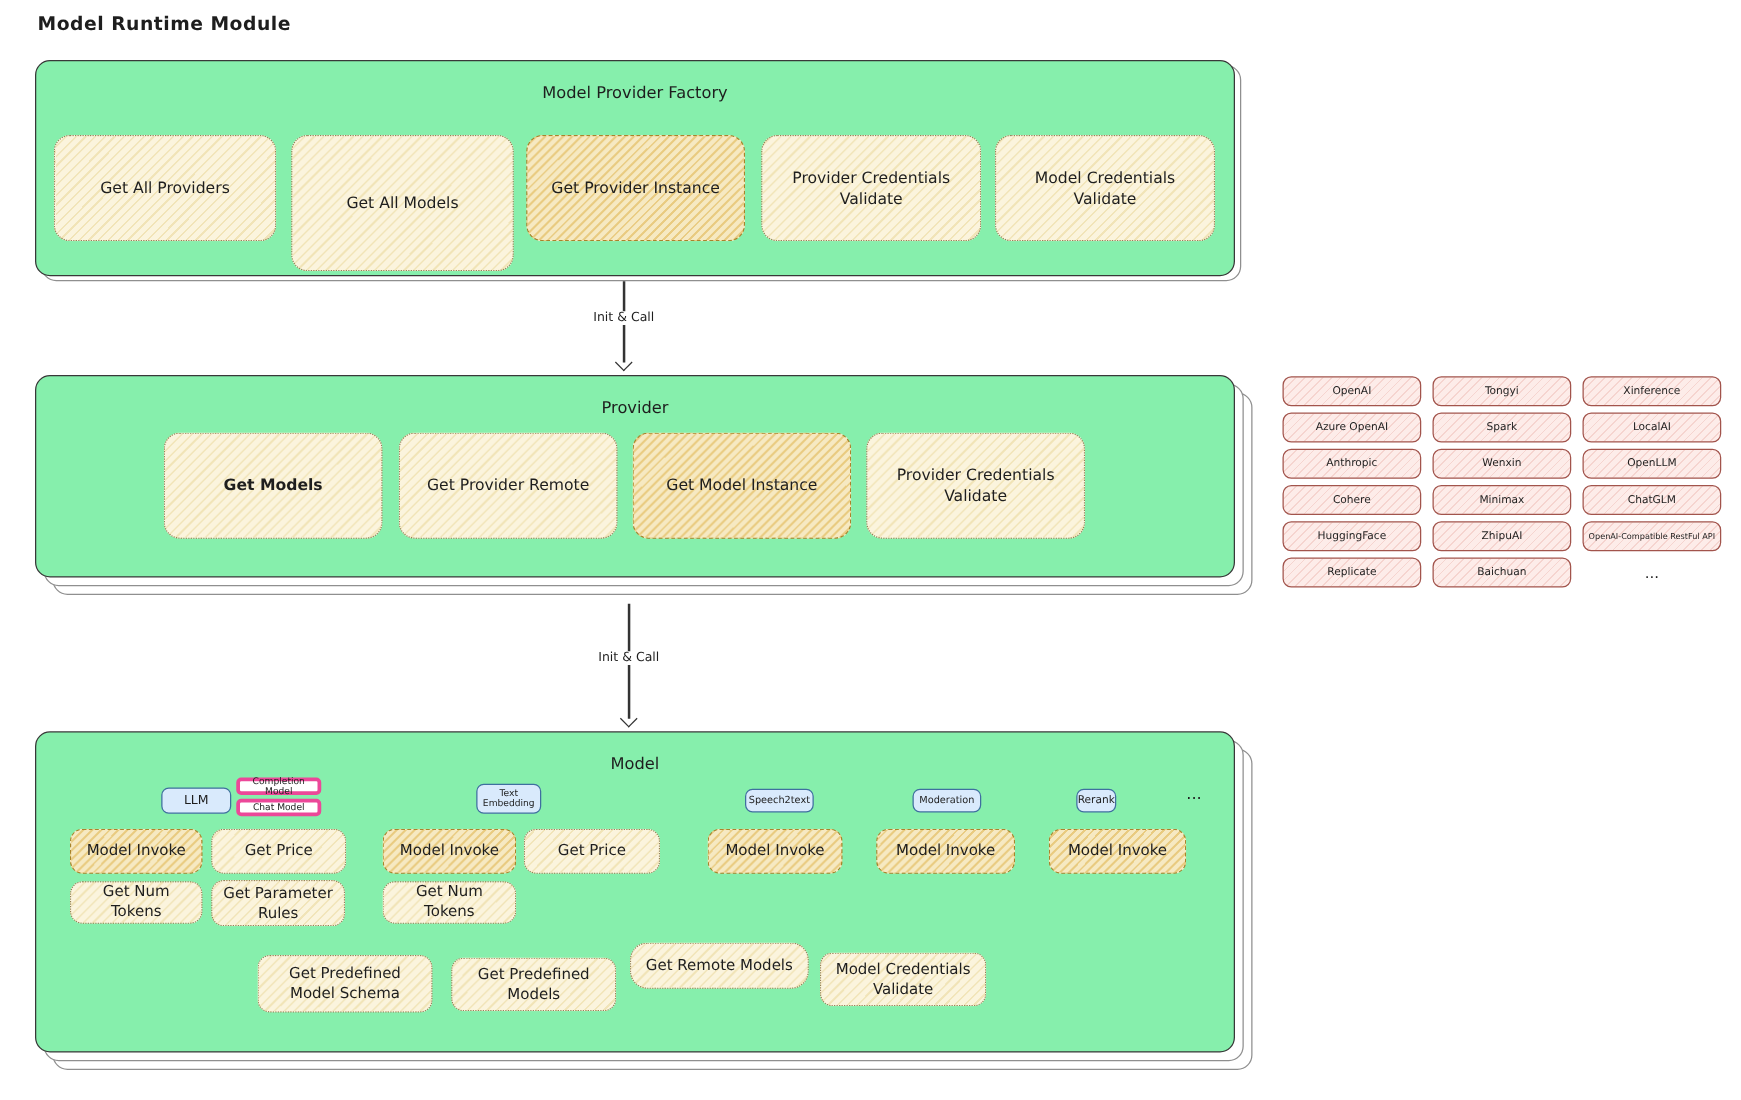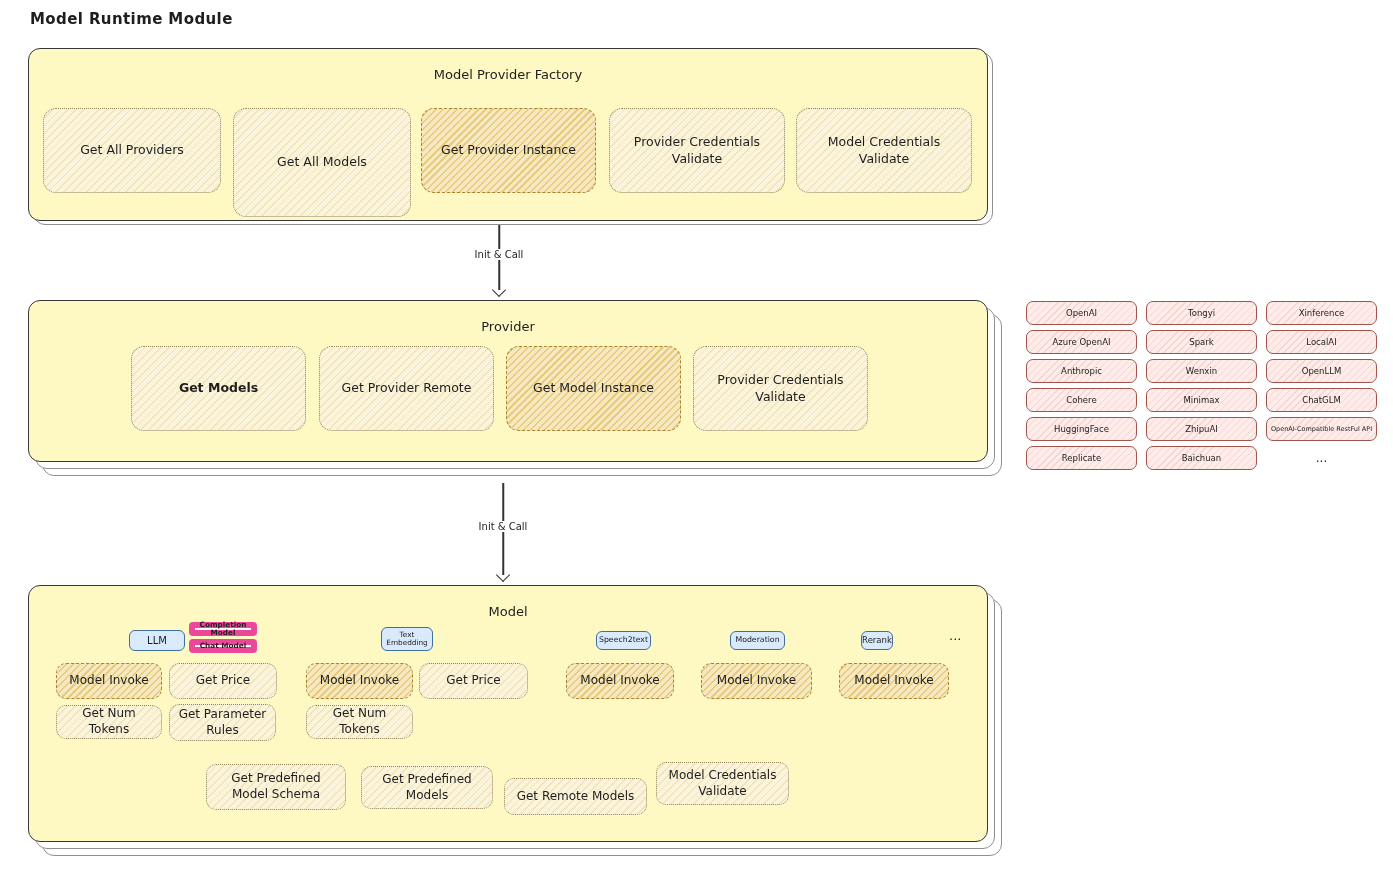--- a/index.html
+++ b/index.html
@@ -2,21 +2,21 @@
 <html><head>
 <meta charset="utf-8">
 <style>
   html,body { margin:0; padding:0; background:#ffffff; }
   .canvas {
     position:relative; width:1393px; height:880px; background:#ffffff;
     font-family:"DejaVu Sans", sans-serif; color:#1e1e1e; overflow:hidden;
   }
   .page-title { position:absolute; left:30px; top:10px; font-size:15px; font-weight:700; letter-spacing:0.4px; }
 
-  .panel { position:absolute; background:#fef9c3; border:1.5px solid #383838; border-radius:12px; }
+  .panel { position:absolute; background:#86efac; border:1.5px solid #383838; border-radius:12px; }
   .panel-shadow { position:absolute; background:#ffffff; border:1.3px solid #8f8f8f; border-radius:12px; }
   .panel-title { position:absolute; top:18px; left:0; right:0; text-align:center; font-size:13px; }
 
   .op {
     position:absolute; display:flex; align-items:center; justify-content:center;
     text-align:center; border-radius:13px; box-sizing:border-box; padding:4px 8px;
     font-size:12.5px; line-height:1.3;
   }
   .op.yellow {
     border:1.5px dotted #94835a;
@@ -28,21 +28,21 @@
   }
   .op.small { border-radius:10px; font-size:12px; padding:2px 6px; }
 
   .arrow { position:absolute; }
   .arrow-line { position:absolute; left:50%; transform:translateX(-50%); top:0; width:1.5px; height:calc(100% - 5px); background:#333; }
   .arrow-head { position:absolute; left:50%; bottom:0; width:9px; height:9px; border-left:1.6px solid #333; border-bottom:1.6px solid #333; transform:translateX(-50%) rotate(-45deg); }
   .arrow-label { position:absolute; left:50%; transform:translateX(-50%); background:#fff; font-size:10px; white-space:nowrap; padding:0 4px; }
 
   .chip { position:absolute; display:flex; align-items:center; justify-content:center; text-align:center; box-sizing:border-box; line-height:1.15; }
   .chip.blue { background:#d9eafc; border:1.2px solid #3f6f9f; border-radius:6px; }
-  .chip.white { background:#ffffff; border:6px solid #ec4899; border-radius:4px;font-weight:bold; }
+  .chip.white { background:#ffffff; border:3px solid #ec4899; border-radius:4px; }
   .more-inline { position:absolute; font-size:13px; }
 
   .providers-grid { position:absolute; display:grid; grid-template-columns:repeat(3,111px); gap:5px 9px; }
   .chip-pink {
     display:flex; align-items:center; justify-content:center; text-align:center;
     height:24px; box-sizing:border-box; border:1.2px solid #a2544c; border-radius:7px;
     font-size:8.5px; padding:0 3px;
     background: repeating-linear-gradient(315deg, rgba(226,150,140,0.28) 0px, rgba(226,150,140,0.28) 1px, rgba(0,0,0,0) 1px, rgba(0,0,0,0) 5px), #fdece9;
   }
   .chip-pink.tiny { font-size:6.5px; padding:0 1px; }
@@ -134,17 +134,17 @@
     <div class="op small orange" style="left:537px; top:77px; width:108px; height:36px;">Model Invoke</div>
     <div class="op small orange" style="left:672px; top:77px; width:111px; height:36px;">Model Invoke</div>
     <div class="op small orange" style="left:810px; top:77px; width:110px; height:36px;">Model Invoke</div>
 
     <div class="op small yellow" style="left:27px;  top:119px; width:106px; height:34px;">Get Num Tokens</div>
     <div class="op small yellow" style="left:140px; top:118px; width:107px; height:37px;">Get Parameter Rules</div>
     <div class="op small yellow" style="left:277px; top:119px; width:107px; height:34px;">Get Num Tokens</div>
 
     <div class="op small yellow" style="left:177px; top:178px; width:140px; height:46px;">Get Predefined Model Schema</div>
     <div class="op small yellow" style="left:332px; top:180px; width:132px; height:43px;">Get Predefined Models</div>
-    <div class="op small yellow" style="left:475px; top:192px; width:143px; height:37px;">Get Remote Models</div>
+    <div class="op small yellow" style="left:475px; top:168px; width:143px; height:37px;border-radius:14px;">Get Remote Models</div>
     <div class="op small yellow" style="left:627px; top:176px; width:133px; height:43px;">Model Credentials Validate</div>
   </div>
 
 </div>
 
 </body></html>

